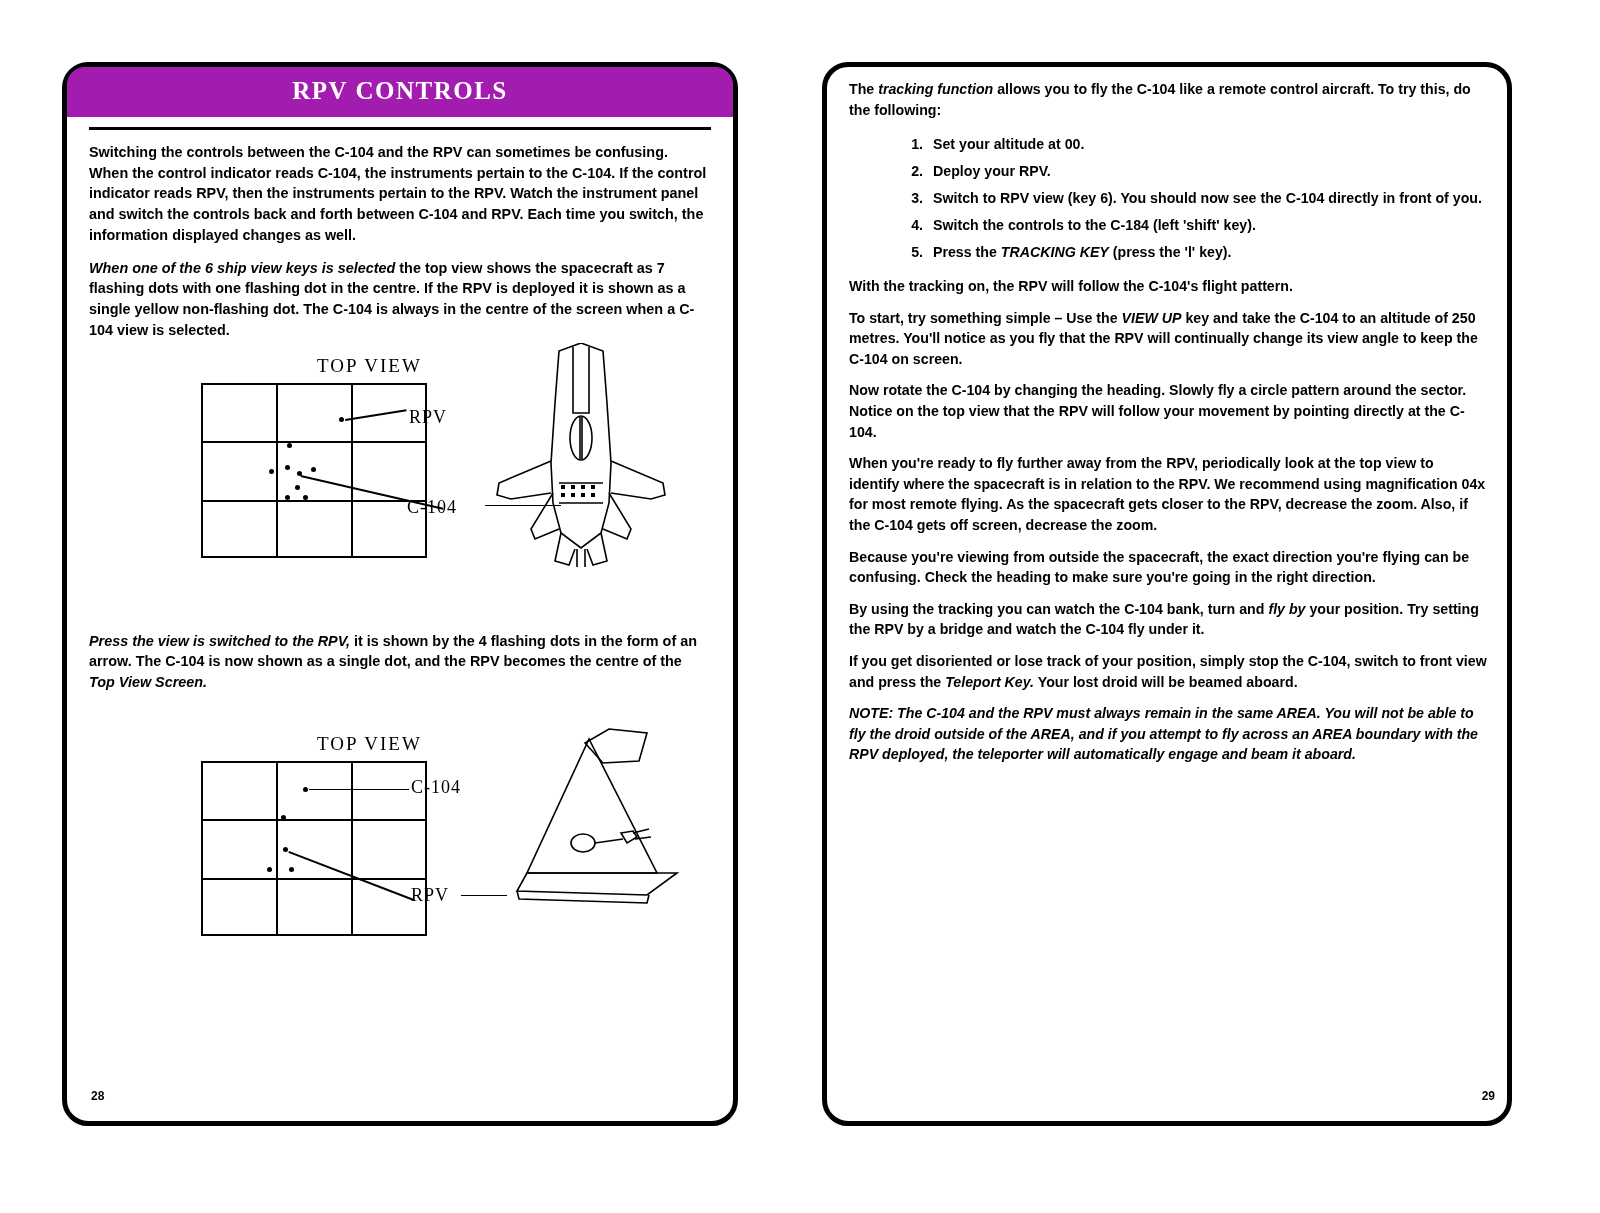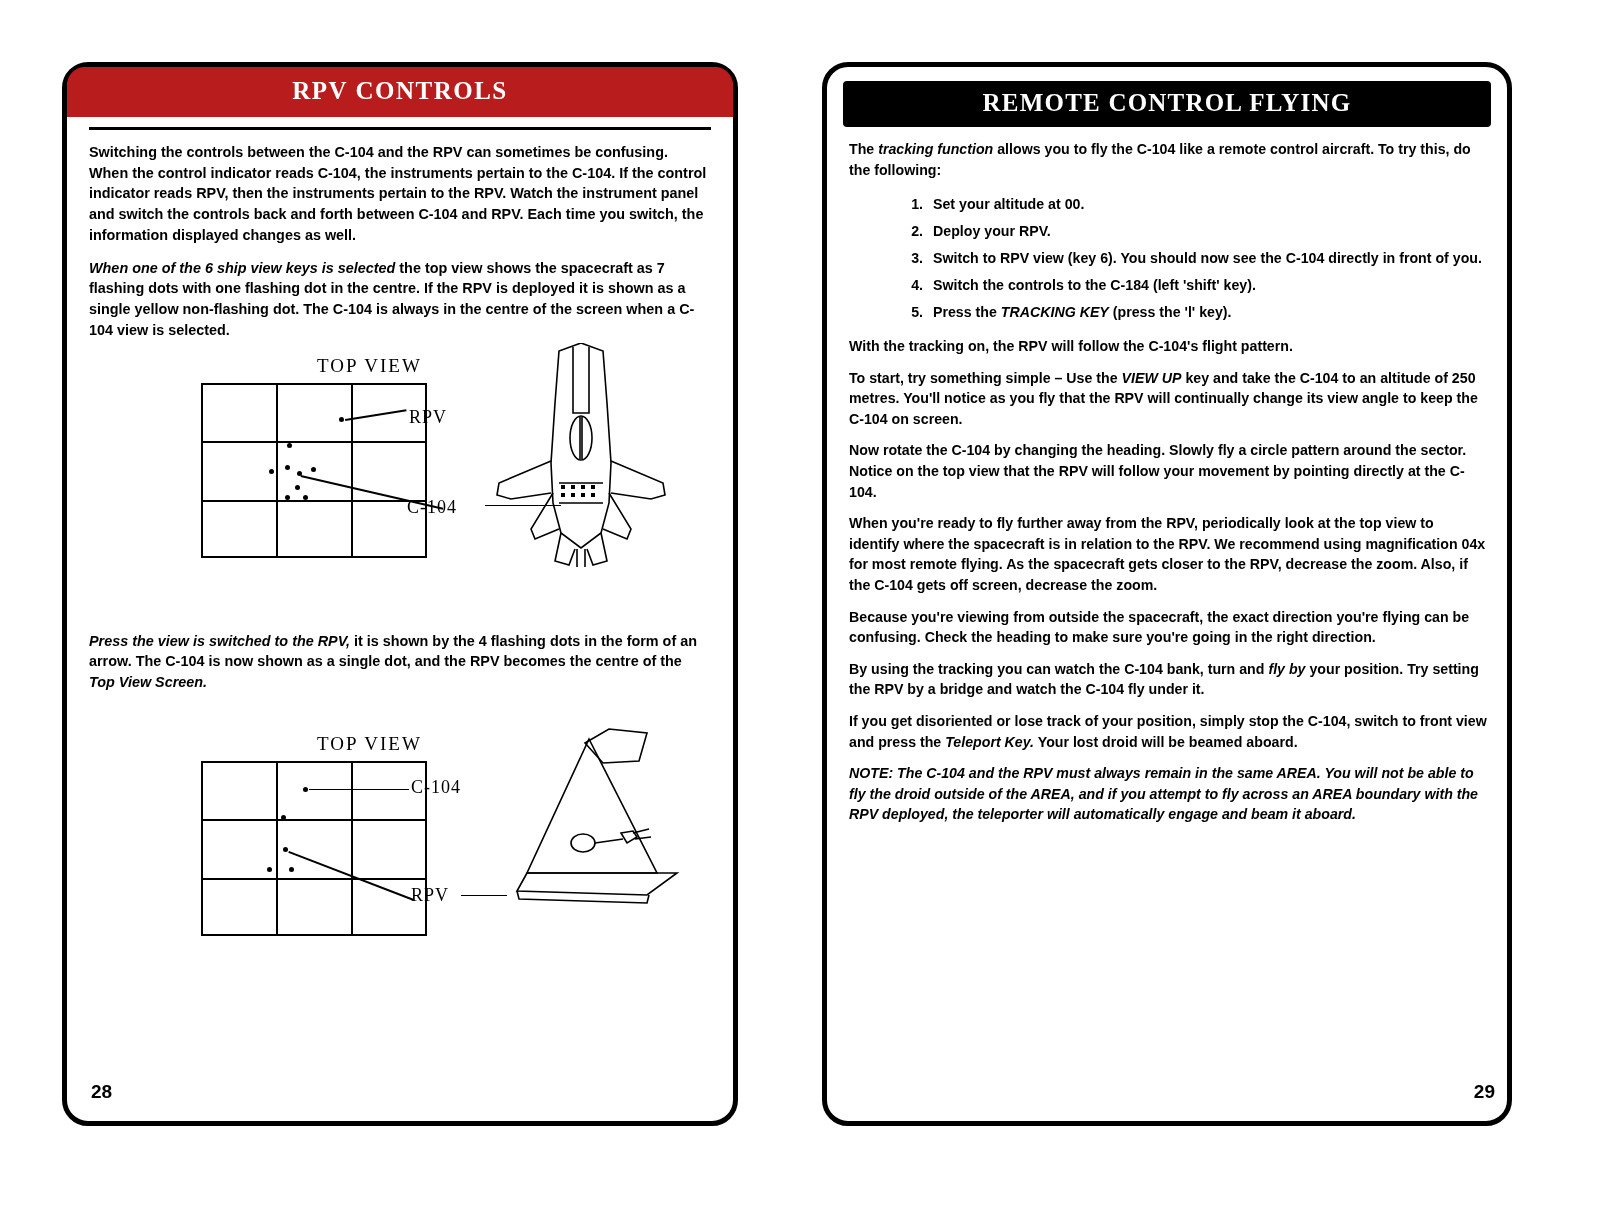--- a/index.html
+++ b/index.html
@@ -20,21 +20,21 @@
     position: absolute;
     background: #ffffff;
     border: 5px solid #000;
     border-radius: 26px;
     box-sizing: border-box;
   }
   #page-left  { left: 62px;  top: 62px; width: 676px; height: 1064px; }
   #page-right { left: 822px; top: 62px; width: 690px; height: 1064px; }
 
   .header-bar {
-    background: #b91c1c;
+    background: #a21caf;
     color: #fff;
     text-align: center;
     font-family: "Liberation Serif", serif;
     font-weight: bold;
     letter-spacing: 1.5px;
     font-size: 25px;
     padding: 10px 0 12px 0;
     margin: 0;
   }
   #page-left .header-bar { border-radius: 18px 18px 0 0; }
@@ -95,21 +95,21 @@
     font-size: 14.2px;
     line-height: 1.9;
   }
   ol.steps li { padding-left: 6px; }
 
   .page-num {
     position: absolute;
     bottom: 18px;
     font-family: "Liberation Sans", sans-serif;
     font-weight: bold;
-    font-size: 19px;
+    font-size: 12px;
   }
   #page-left .page-num { left: 24px; }
   #page-right .page-num { right: 12px; }
 
   
   .figure { position: relative; height: 230px; margin: 14px 0 6px 0; }
   .figure2 { position: relative; height: 200px; margin: 12px 0 6px 0; }
   .topview-label {
     position: absolute;
     font-family: "Liberation Serif", serif;
@@ -248,23 +248,20 @@
           <path d="M20 170 L22 178 L150 182 L152 174"></path>
         </g>
       </svg>
     </div>
   </div>
 
   <div class="page-num">28</div>
 </div>
 
 <div class="page" id="page-right">
-  <div class="hdr-wrap">
-    <div class="header-bar2">REMOTE CONTROL FLYING</div>
-  </div>
 
   <div class="rcontent">
     <p class="body">
       <span>The </span><span class="i">tracking function</span><span> allows you to fly the C-104 like a remote control aircraft. To try this, do the following:</span>
     </p>
 
     <ol class="steps">
       <li>Set your altitude at 00.</li>
       <li>Deploy your RPV.</li>
       <li>Switch to RPV view (key 6). You should now see the C-104 directly in front of you.</li>

